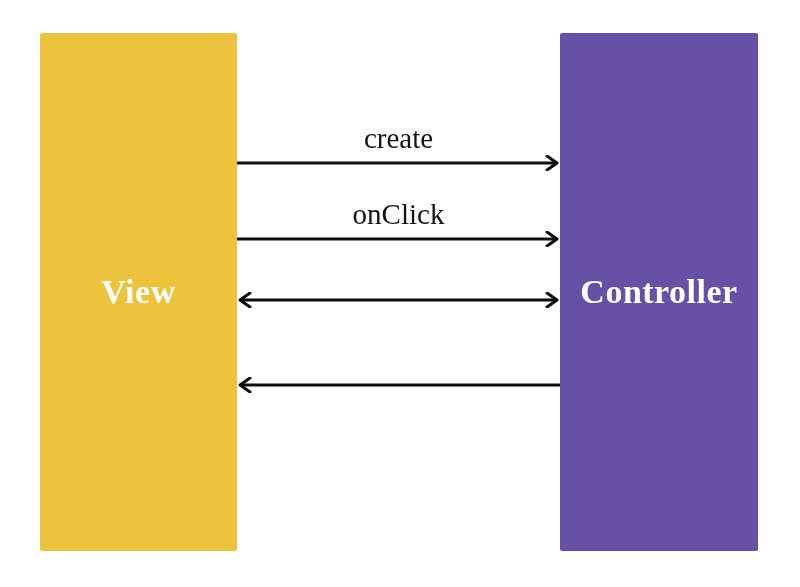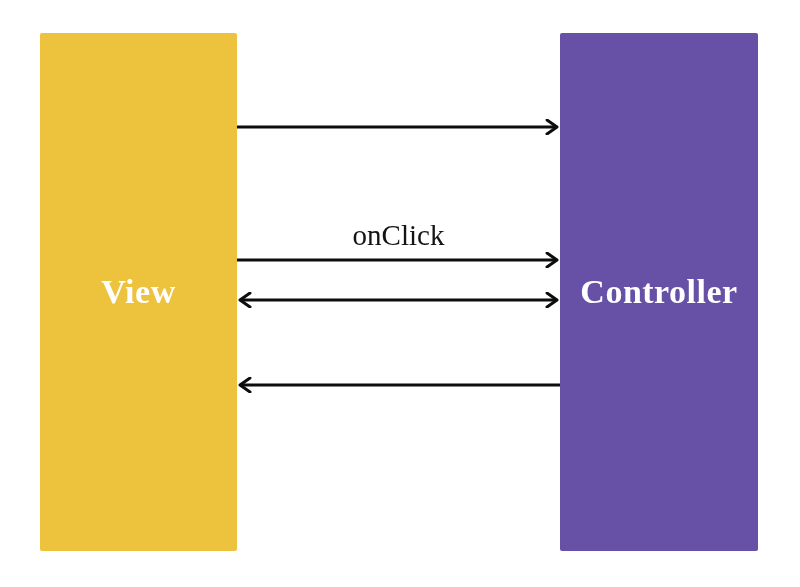--- a/index.html
+++ b/index.html
@@ -69,28 +69,29 @@
   <div class="participant" id="participant-view" style="background: rgb(237, 195, 61);">
     <span class="participant-label" style="color: rgb(255, 255, 255);">View</span>
   </div>
 
   <div class="participant" id="participant-controller" style="background: rgb(103, 81, 166);">
     <span class="participant-label" style="color: rgb(255, 255, 255);">Controller</span>
   </div>
 
   <div id="messages">
     <div class="message" style="top: 119px;">
+      <div class="message-label">create</div>
       <svg class="message-arrow" viewBox="0 0 323 16" xmlns="http://www.w3.org/2000/svg">
         <line class="shaft" x1="0" y1="8" x2="319" y2="8" stroke="#0d0d0d" stroke-width="3"></line>
         <polyline class="head-right" points="310,1 320,8 310,15" fill="none" stroke="#0d0d0d" stroke-width="3" stroke-linecap="round" stroke-linejoin="round"></polyline>
 
       </svg>
     </div>
 
-    <div class="message" style="top: 216px;">
+    <div class="message" style="top: 195px;">
       <div class="message-label">onClick</div>
       <svg class="message-arrow" viewBox="0 0 323 16" xmlns="http://www.w3.org/2000/svg">
         <line class="shaft" x1="0" y1="8" x2="319" y2="8" stroke="#0d0d0d" stroke-width="3"></line>
         <polyline class="head-right" points="310,1 320,8 310,15" fill="none" stroke="#0d0d0d" stroke-width="3" stroke-linecap="round" stroke-linejoin="round"></polyline>
 
       </svg>
     </div>
 
     <div class="message" style="top: 292px;">
       <svg class="message-arrow" viewBox="0 0 323 16" xmlns="http://www.w3.org/2000/svg">

